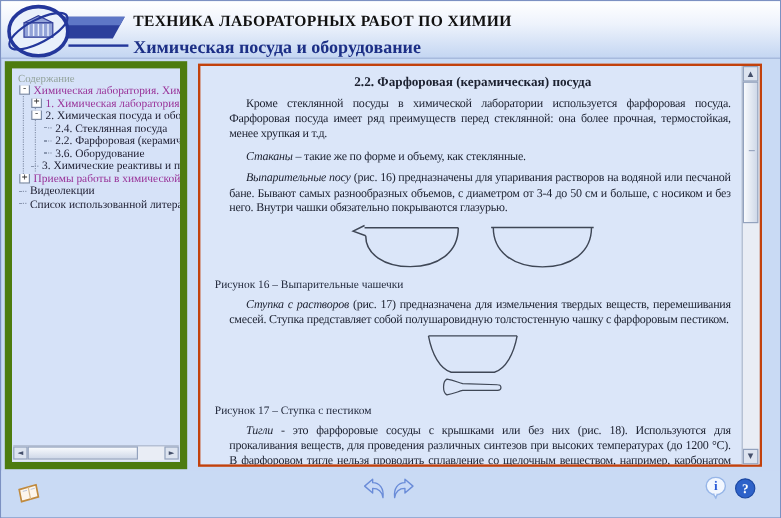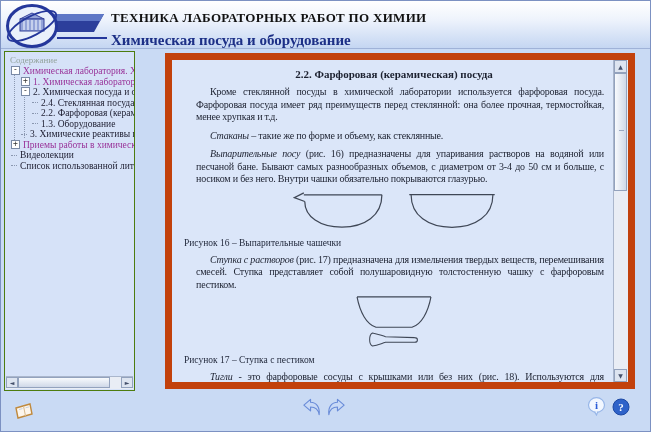--- a/index.html
+++ b/index.html
@@ -27,23 +27,23 @@
   .subtitle-line{
     position:absolute;left:56px;top:36px;width:50px;height:2px;background:#24379b;
   }
   .app-subtitle{
     position:absolute;left:110px;top:31px;
     font-size:15px;font-weight:bold;color:#1c2f86;white-space:nowrap;
   }
   .logo{position:absolute;left:4px;top:2px;}
   
   .tree-panel{
-    position:absolute;left:3px;top:50px;width:131px;height:340px;
+    position:absolute;left:3px;top:50px;width:152px;height:340px;
     background:#d6e2f8;
-    border:1px solid #4d7c0f;
+    border:6px solid #4d7c0f;
     box-sizing:border-box;
     overflow:hidden;
   }
   .tree-header{
     position:absolute;left:5px;top:3px;font-size:9px;color:#93a39c;
   }
   .tree-rows{position:absolute;left:0;top:14px;width:100%;}
   .tree-row{
     height:10.5px;line-height:10.5px;font-size:9.5px;white-space:nowrap;
     overflow:hidden;cursor:default;position:relative;
@@ -75,21 +75,21 @@
   }
   .hs-left{left:0;} .hs-right{right:0;}
   .hs-thumb{
     position:absolute;left:12px;top:0;width:92px;height:11px;
     background:linear-gradient(to bottom,#f8fafd,#cfd8e8);
     border:1px solid #93a2bd;box-sizing:border-box;
   }
   
   .content-panel{
     position:absolute;left:164px;top:52px;width:470px;height:336px;
-    background:#dbe6f9;border:7px solid #c2410c;box-sizing:border-box;
+    background:#dbe6f9;border:2px solid #c2410c;box-sizing:border-box;
     overflow:hidden;
   }
   .page{
     position:absolute;left:0;top:0;right:14px;bottom:0;
     padding:6px 10px 0 12px;overflow:hidden;
     color:#1c2130;
   }
   .sec-title{
     text-align:center;font-weight:bold;font-size:11px;margin:2px 0 0 0;
   }
@@ -157,21 +157,21 @@
   <div class="tree-panel">
     <div class="tree-header">Содержание</div>
     <div class="vguide" style="left:9px;top:20px;height:76px;"></div>
     <div class="vguide" style="left:19px;top:30px;height:56px;"></div>
     <div class="tree-rows">
       <div class="tree-row ind0 magenta"><span class="box">-</span><span class="lbl">Химическая лаборатория. Химическая посу</span></div>
       <div class="tree-row ind1 magenta"><span class="box">+</span><span class="lbl">1. Химическая лаборатория</span></div>
       <div class="tree-row ind1 dark"><span class="box">-</span><span class="lbl">2. Химическая посуда и оборудование</span></div>
       <div class="tree-row ind2 dark"><span class="dash"></span><span class="lbl">2.4. Стеклянная посуда</span></div>
       <div class="tree-row ind2 dark"><span class="dash"></span><span class="lbl">2.2. Фарфоровая (керамическая) посу</span></div>
-      <div class="tree-row ind2 dark"><span class="dash"></span><span class="lbl">1.3. Оборудование</span></div>
+      <div class="tree-row ind2 dark"><span class="dash"></span><span class="lbl">3.6. Оборудование</span></div>
       <div class="tree-row ind1 dark"><span class="dash"></span><span class="lbl">3. Химические реактивы и правила работ</span></div>
       <div class="tree-row ind0 magenta"><span class="box">+</span><span class="lbl">Приемы работы в химической лаборатории</span></div>
       <div class="tree-row ind0 dark"><span class="dash"></span><span class="lbl">Видеолекции</span></div>
       <div class="tree-row ind0 dark"><span class="dash"></span><span class="lbl">Список использованной литературы</span></div>
     </div>
     <div class="hscroll">
       <div class="hs-btn hs-left">◄</div>
       <div class="hs-thumb"></div>
       <div class="hs-btn hs-right">►</div>
     </div>

